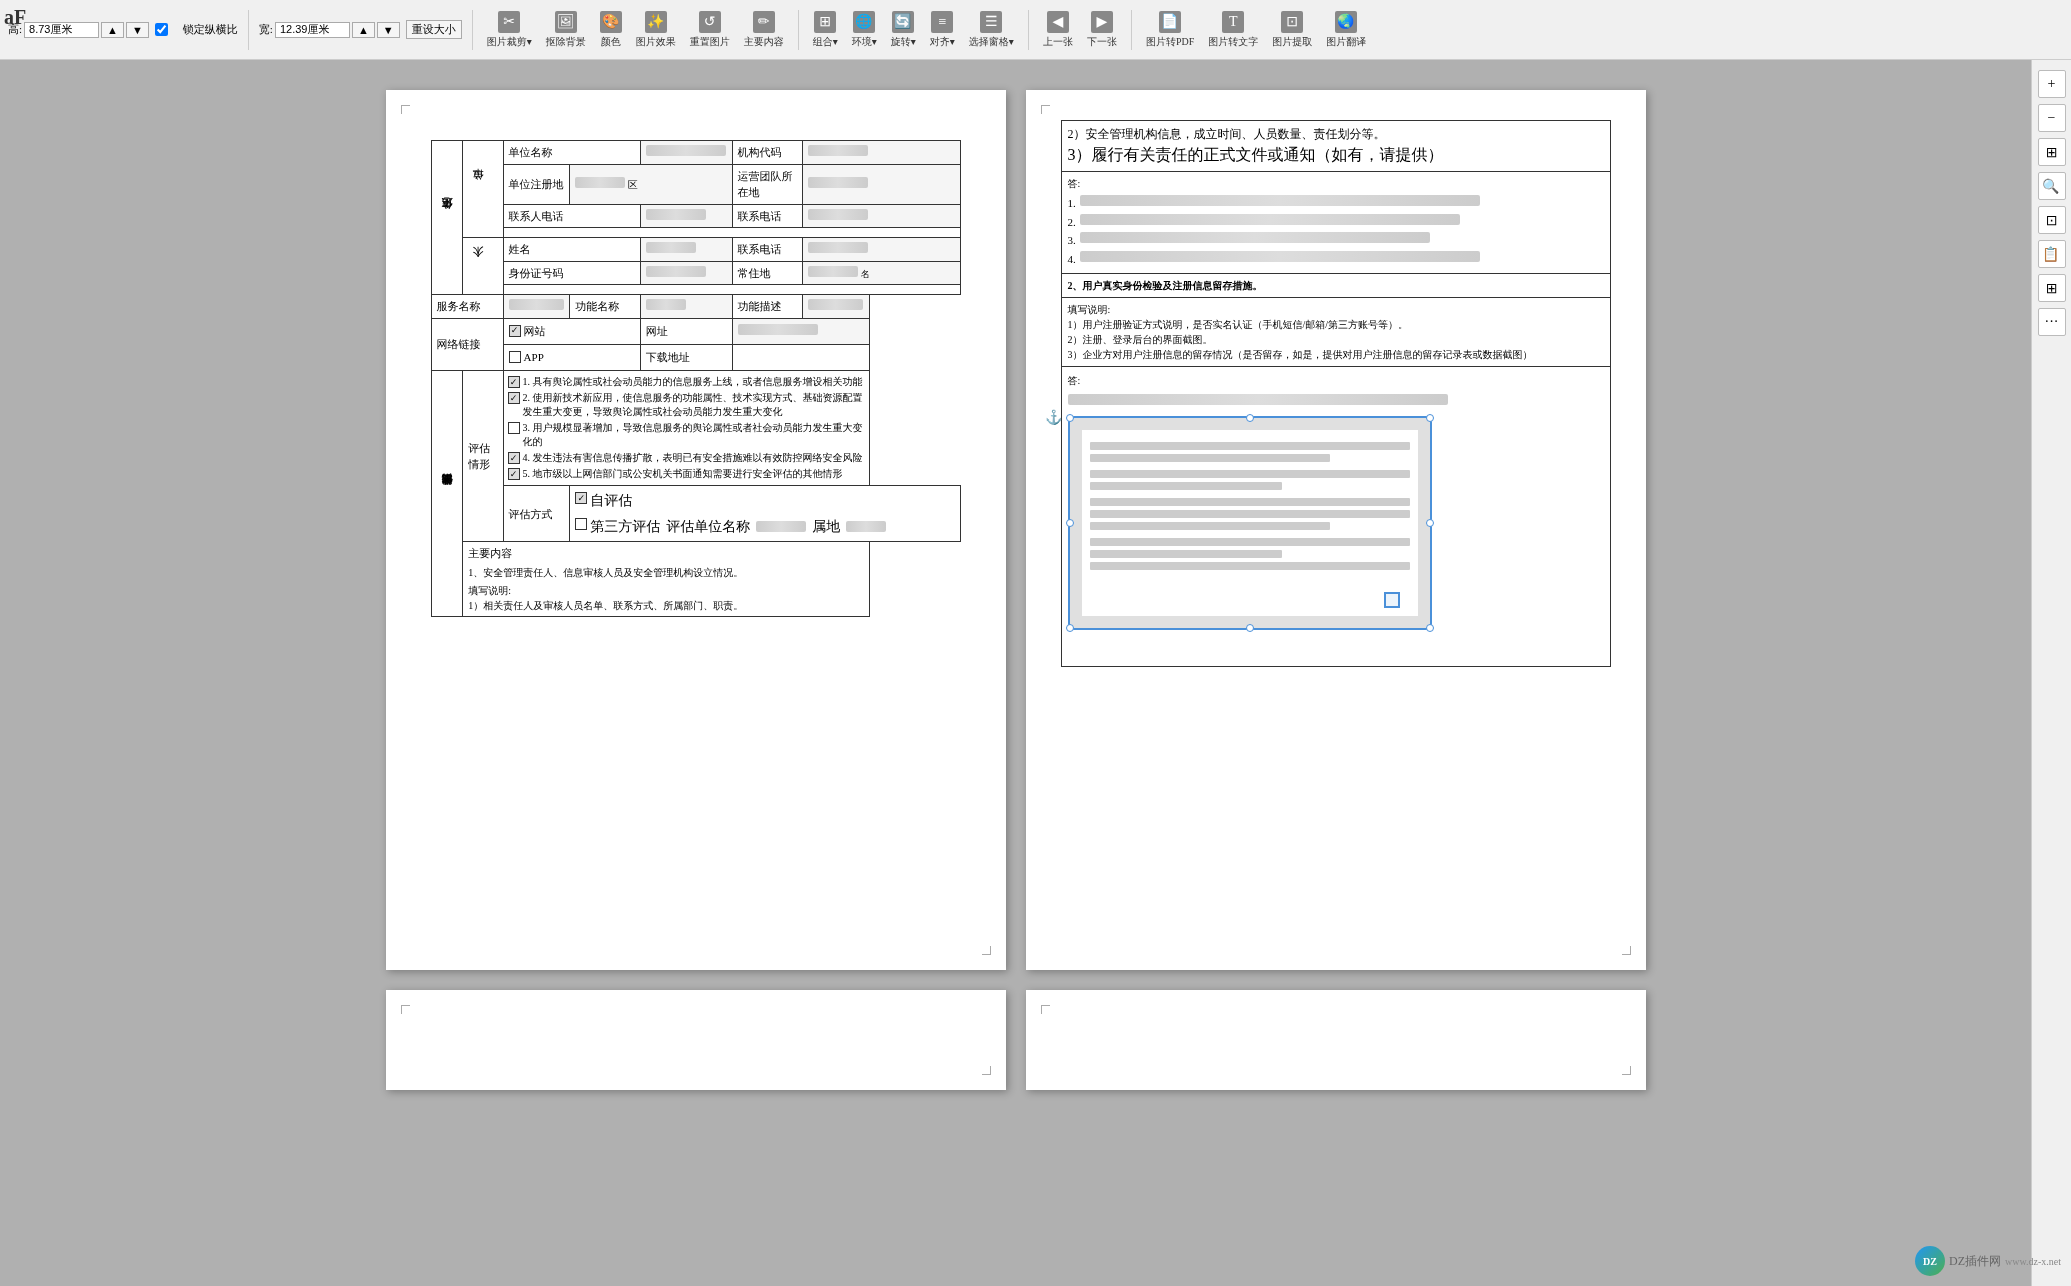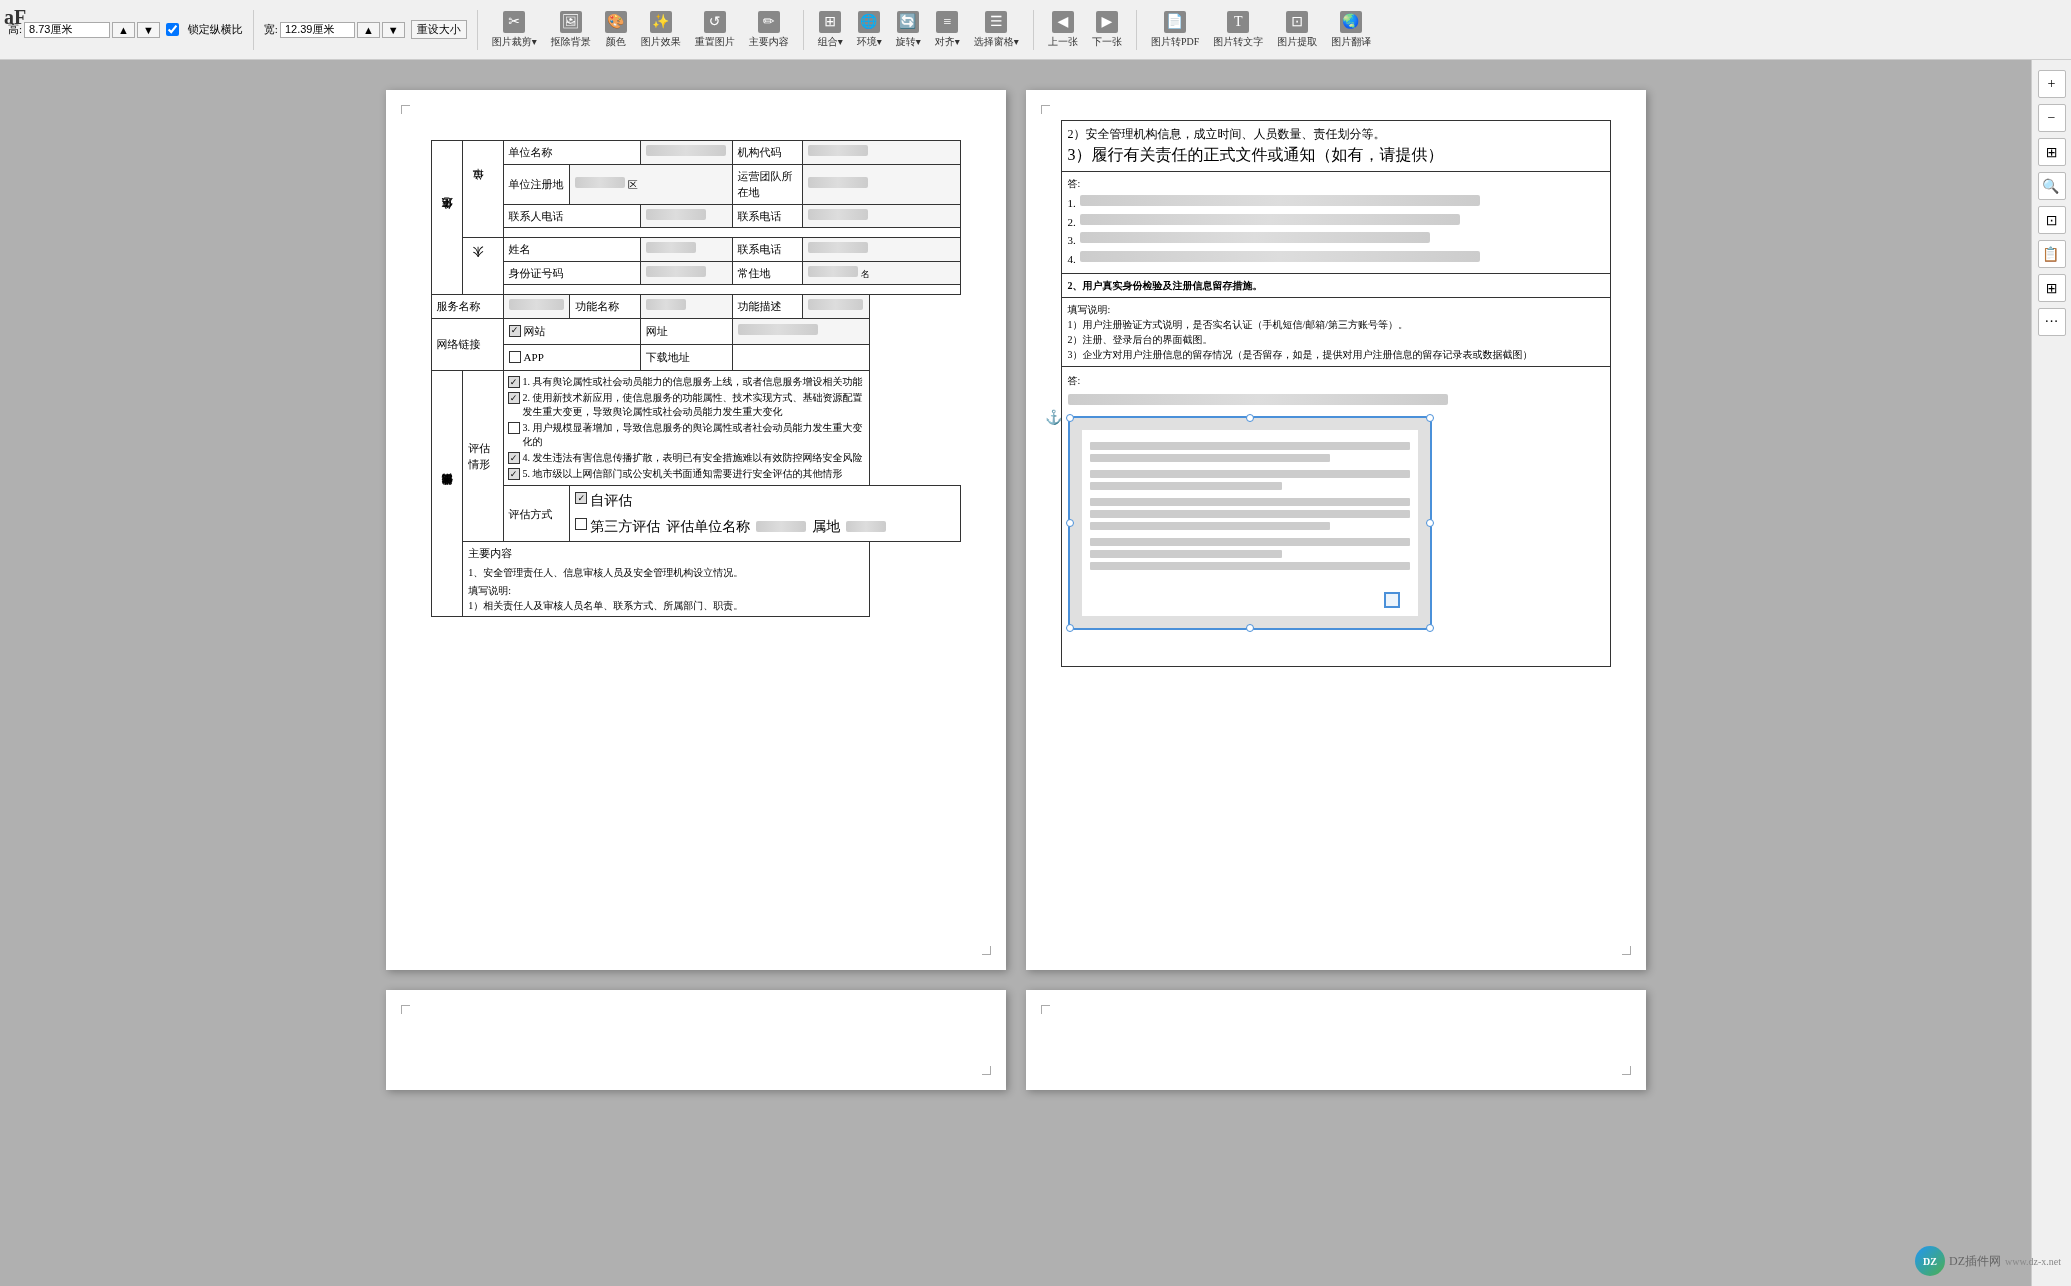--- a/index.html
+++ b/index.html
@@ -62,21 +62,21 @@
     .toolbar-btn {
       border: 1px solid #aaa;
       background: #f5f5f5;
       padding: 1px 5px;
       font-size: 11px;
       cursor: pointer;
     }
     .toolbar-checkbox-label {
       display: flex;
       align-items: center;
-      gap: 9px;
+      gap: 15px;
       font-size: 11px;
       white-space: nowrap;
     }
     .toolbar-sep {
       width: 1px;
       height: 40px;
       background: #ccc;
       margin: 0 4px;
     }
 
@@ -320,21 +320,21 @@
     }
   </style>
 </head>
 <body>
 
 <div class="af-text">aF</div>
 
 <div class="toolbar">
   <div class="toolbar-input-group">
     <span>高:</span>
-    <input class="toolbar-input" value="8.73厘米" style="width: 86px;">
+    <input class="toolbar-input" value="8.73厘米" style="width: 75px;">
     <button class="toolbar-btn">▲</button>
     <button class="toolbar-btn">▼</button>
   </div>
   <label class="toolbar-checkbox-label">
     <input type="checkbox" checked="" style="">
     <span>锁定纵横比</span>
   </label>
   <div class="toolbar-sep"></div>
   <div class="toolbar-input-group">
     <span>宽:</span>

